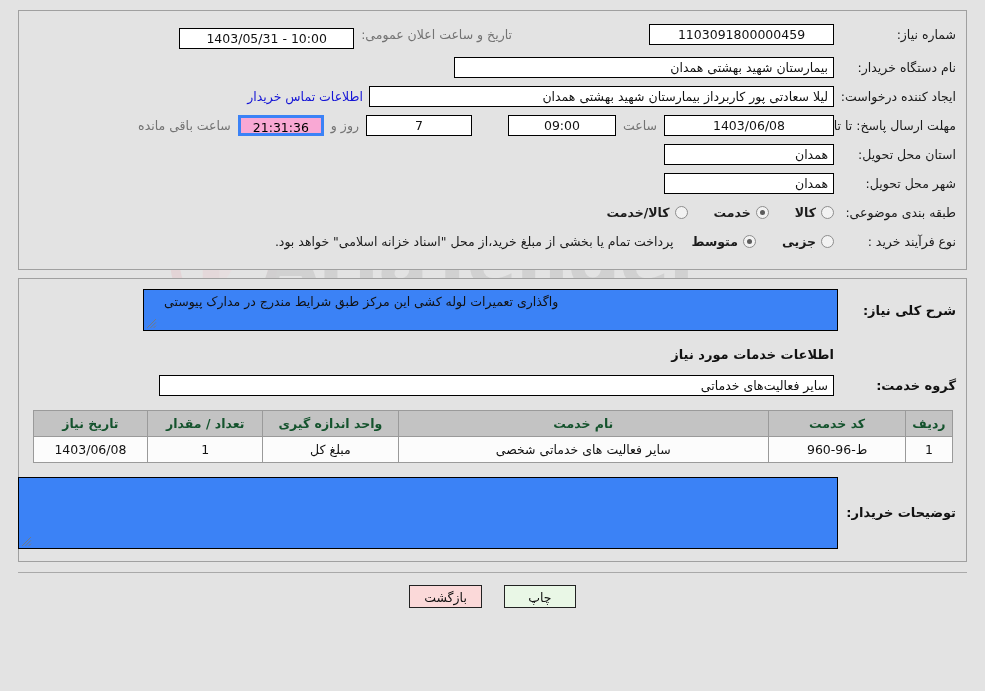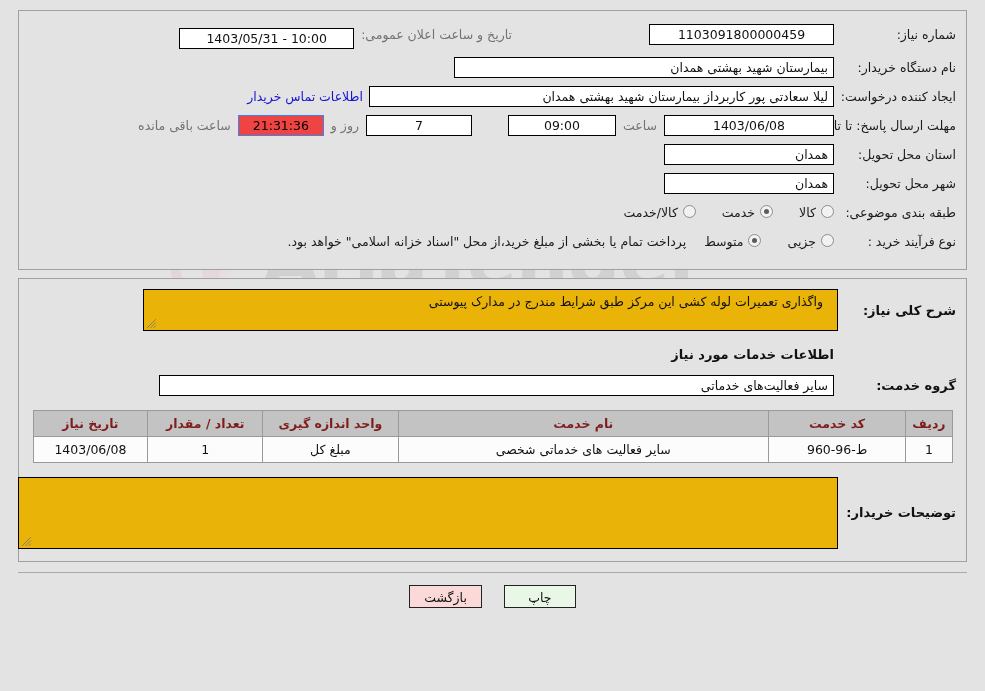--- a/index.html
+++ b/index.html
@@ -111,22 +111,22 @@
   .fld-org   { width: 380px; }
   .fld-user  { width: 465px; }
   .fld-date  { width: 170px; }
   .fld-time  { width: 108px; }
   .fld-days  { width: 106px; }
   .fld-prov  { width: 170px; }
   .fld-city  { width: 170px; }
   .fld-pub   { width: 175px; margin-top: 9px; }
 
   .fld-count {
-    background: #ef4444;
-    border: 1px solid #3b82f6;
+    background: #f9a8d4;
+    border: 3px solid #3b82f6;
     height: 21px;
     line-height: 19px;
     width: 86px;
     text-align: center;
     font-size: 12.5px;
     direction: ltr;
     padding: 0 4px;
     flex: 0 0 auto;
   }
   .mini-lbl {
@@ -146,23 +146,25 @@
   }
 
   
   .radio-group {
     display: flex;
     align-items: center;
     flex: 0 0 auto;
   }
   .radio-opt {
     display: flex;
+    align-items: center;
     margin-left: 26px;
     white-space: nowrap;
     cursor: pointer;
+    font-weight: bold;
   }
   .radio-opt:last-child { margin-left: 0; }
   .radio {
     width: 13px; height: 13px;
     border-radius: 50%;
     border: 1px solid #8d8d8d;
     background: #f2f2f2;
     display: inline-block;
     position: relative;
     flex: 0 0 auto;
@@ -196,27 +198,27 @@
     font-weight: bold;
     color: #111;
     width: 118px;
     padding-left: 8px;
     padding-top: 14px;
     text-align: right;
     white-space: nowrap;
     flex: 0 0 auto;
   }
   .ta {
-    background: #eab308;
+    background: #3b82f6;
     border: 1px solid #000;
     font-size: 12.5px;
     color: #111;
-    padding: 4px 14px;
+    padding: 4px 20px;
     position: relative;
-    text-align: right;
+    text-align: left;
     overflow: hidden;
     flex: 0 0 auto;
   }
   .ta .grip {
     position: absolute;
     left: 2px; bottom: 1px;
     width: 11px; height: 11px;
     pointer-events: none;
   }
   .ta-desc  { width: 695px; height: 42px; }
@@ -245,21 +247,21 @@
   table.items {
     border-collapse: collapse;
     width: 920px;
     margin: 4px auto 0 auto;
     background: #fff;
     font-size: 12.5px;
   }
   table.items th {
     background: #c3c3c3;
     border: 1px solid #9a9a9a;
-    color: #7f1d1d;
+    color: #14532d;
     font-weight: bold;
     height: 26px;
     padding: 2px 6px;
     text-align: center;
     white-space: nowrap;
   }
   table.items td {
     background: #fcfcfc;
     border: 1px solid #9a9a9a;
     color: #111;

